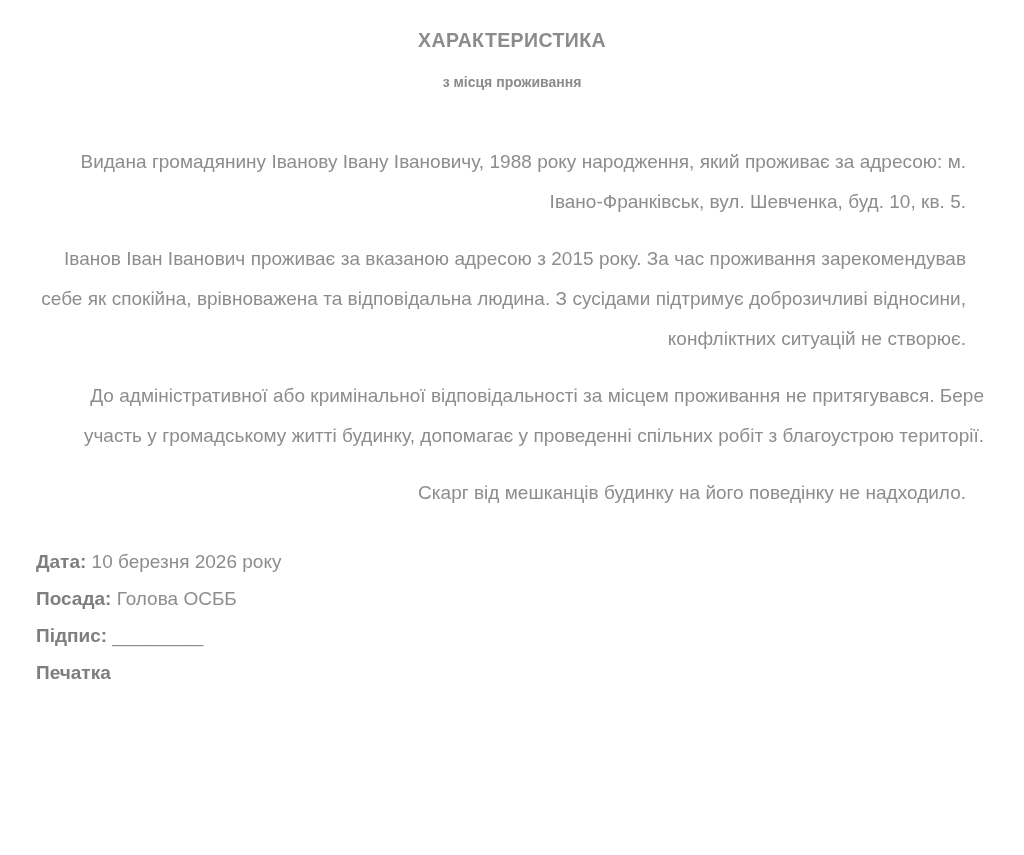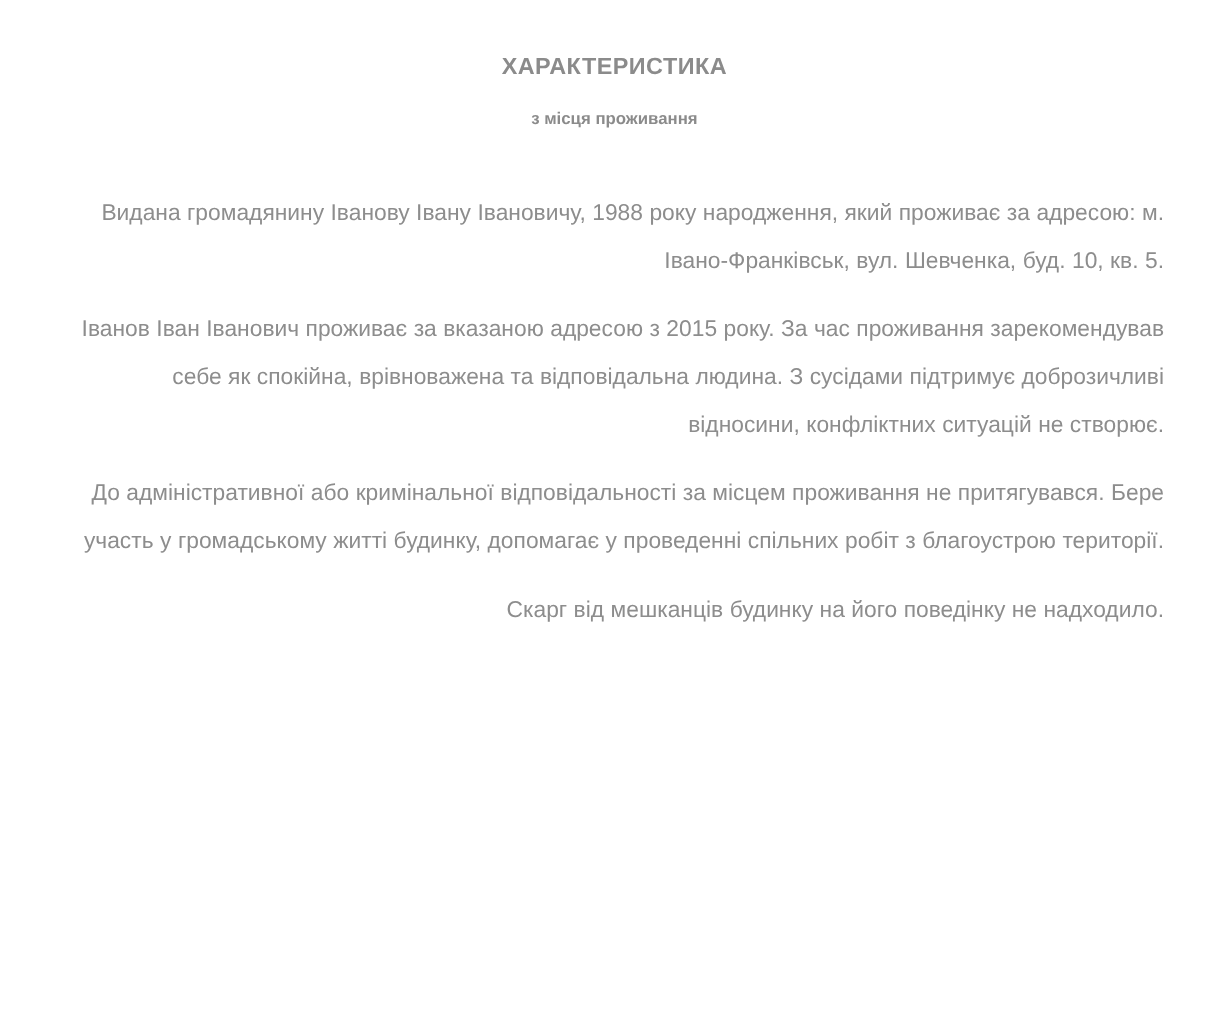--- a/index.html
+++ b/index.html
@@ -13,21 +13,21 @@
     height: 855px;
     font-family: "Liberation Sans", "DejaVu Sans", sans-serif;
     -webkit-font-smoothing: antialiased;
     overflow: hidden;
   }
 
   .page {
     box-sizing: border-box;
     width: 1024px;
     height: 855px;
-    padding: 16px;
+    padding: 0;
     background: #ffffff;
     position: relative;
   }
 
   
   .doc-header {
     padding-top: 26px;
     text-align: center;
   }
   .doc-title {
@@ -100,14 +100,31 @@
     <h2 class="doc-subtitle">з місця проживання</h2>
   </header>
 
   <main class="doc-body">
     <p class="para">Видана громадянину Іванову Івану Івановичу, 1988 року народження, який проживає за адресою: м. Івано-Франківськ, вул. Шевченка, буд. 10, кв. 5.</p>
     <p class="para">Іванов Іван Іванович проживає за вказаною адресою з 2015 року. За час проживання зарекомендував себе як спокійна, врівноважена та відповідальна людина. З сусідами підтримує доброзичливі відносини, конфліктних ситуацій не створює.</p>
     <p class="para wide">До адміністративної або кримінальної відповідальності за місцем проживання не притягувався. Бере участь у громадському житті будинку, допомагає у проведенні спільних робіт з благоустрою території.</p>
     <p class="para">Скарг від мешканців будинку на його поведінку не надходило.</p>
   </main>
 
+  <section class="sign-block">
+    <p class="sign-line">
+      <span class="sign-label">Дата:</span>
+      <span class="sign-value">10 березня 2026 року</span>
+    </p>
+    <p class="sign-line">
+      <span class="sign-label">Посада:</span>
+      <span class="sign-value">Голова ОСББ</span>
+    </p>
+    <p class="sign-line">
+      <span class="sign-label">Підпис:</span>
+      <span class="sign-rule">_________</span>
+    </p>
+    <p class="sign-line">
+      <span class="sign-label">Печатка</span>
+    </p>
+  </section>
 
 </div>
 
 </body></html>

